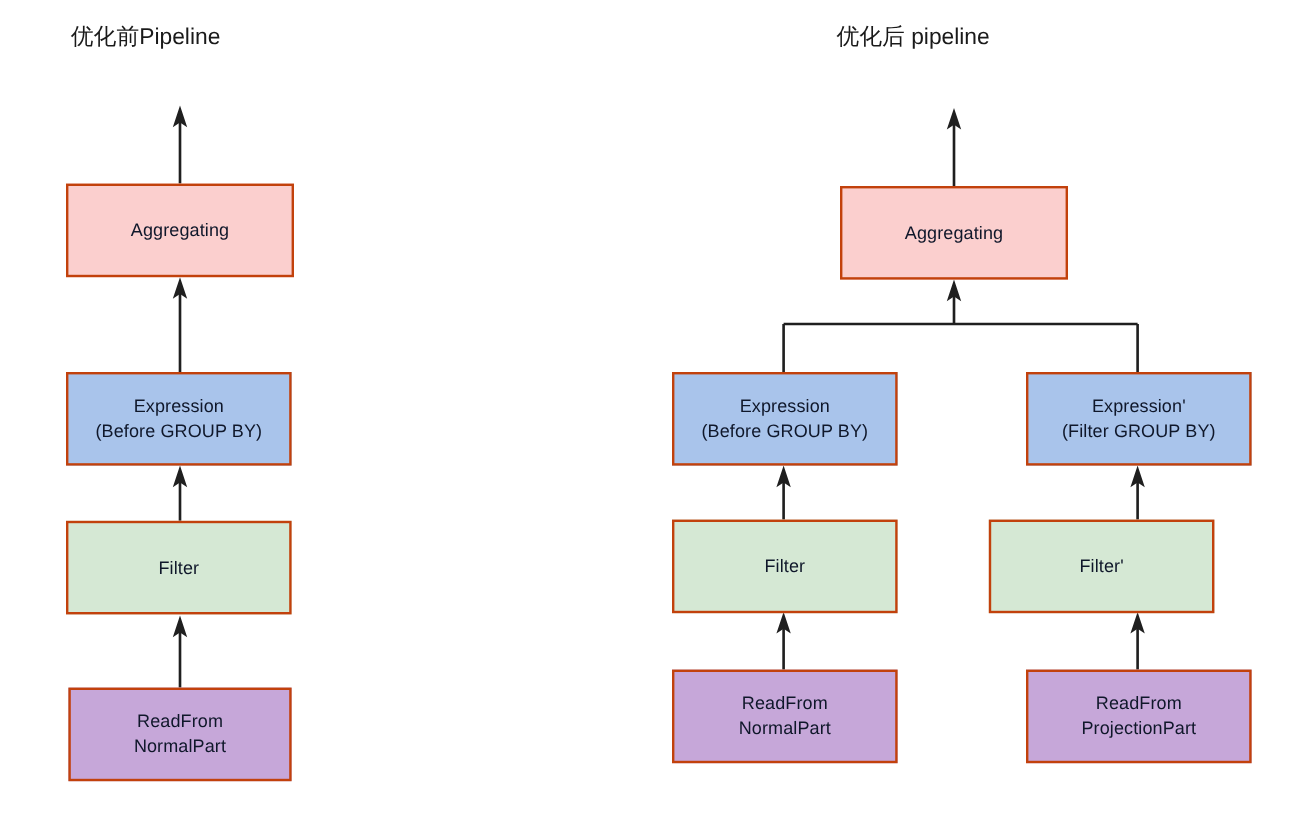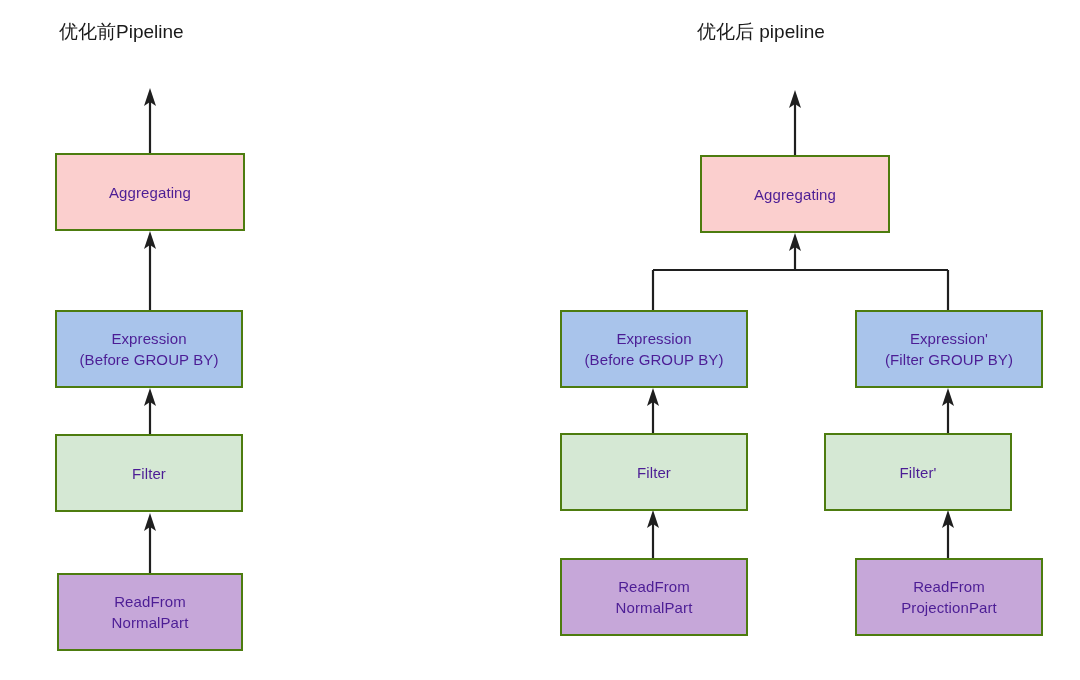--- a/index.html
+++ b/index.html
@@ -27,28 +27,28 @@
     color: #1a1a1a;
     white-space: nowrap;
     font-weight: 400;
   }
   #title-left  { left: 59px;  top: 20px; }
   #title-right { left: 697px; top: 20px; }
 
   .node {
     position: absolute;
     box-sizing: border-box;
-    border: 2px solid #4d7c0f;
+    border: 2px solid #c2410c;
     display: flex;
     align-items: center;
     justify-content: center;
     text-align: center;
     font-size: 15px;
     line-height: 21px;
-    color: #4c1d95;
+    color: #0f172a;
     white-space: pre-line;
     letter-spacing: 0.1px;
   }
   .node span { display: block; width: 100%; }
 
   svg.edges {
     position: absolute;
     left: 0;
     top: 0;
     width: 1080px;

